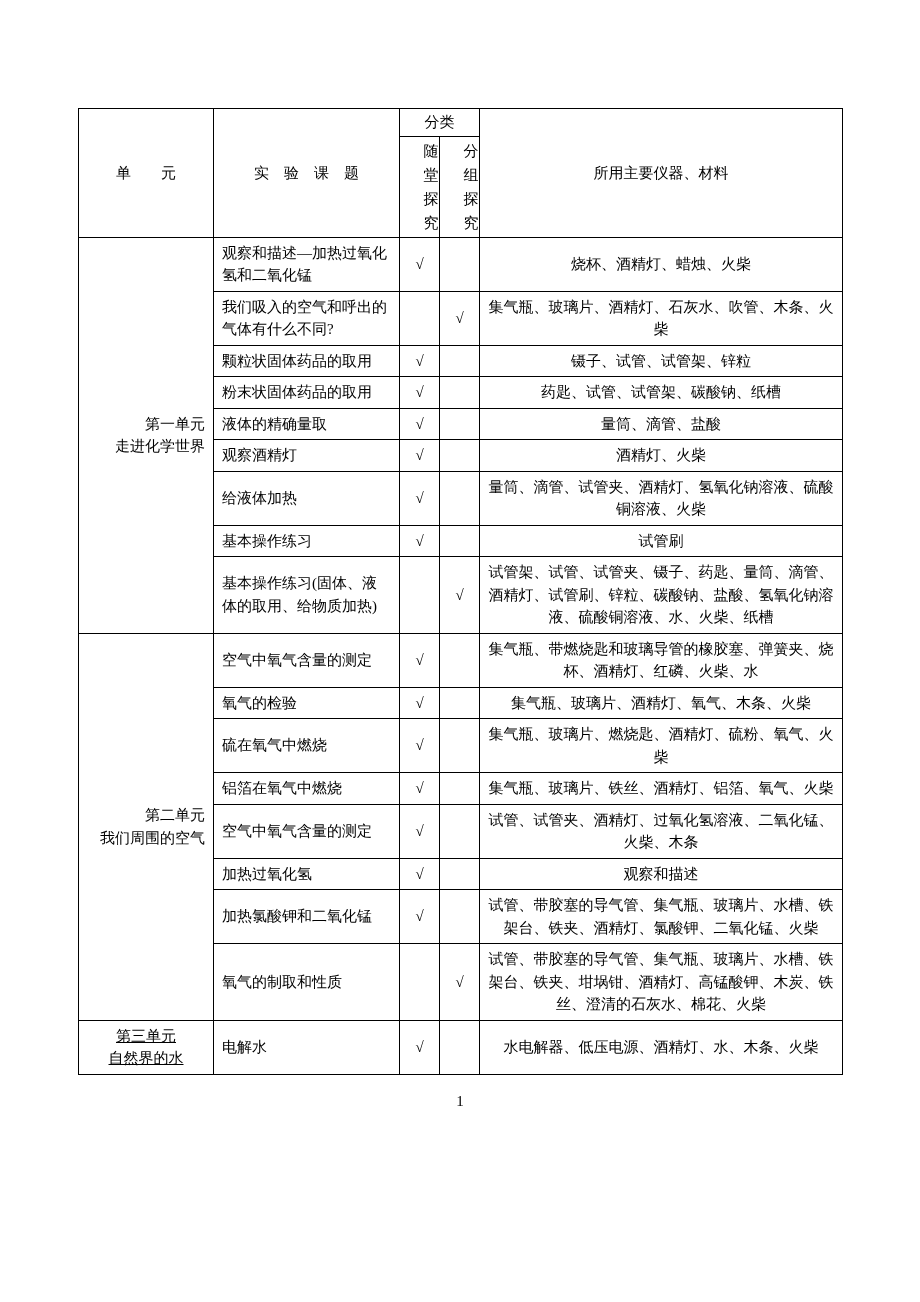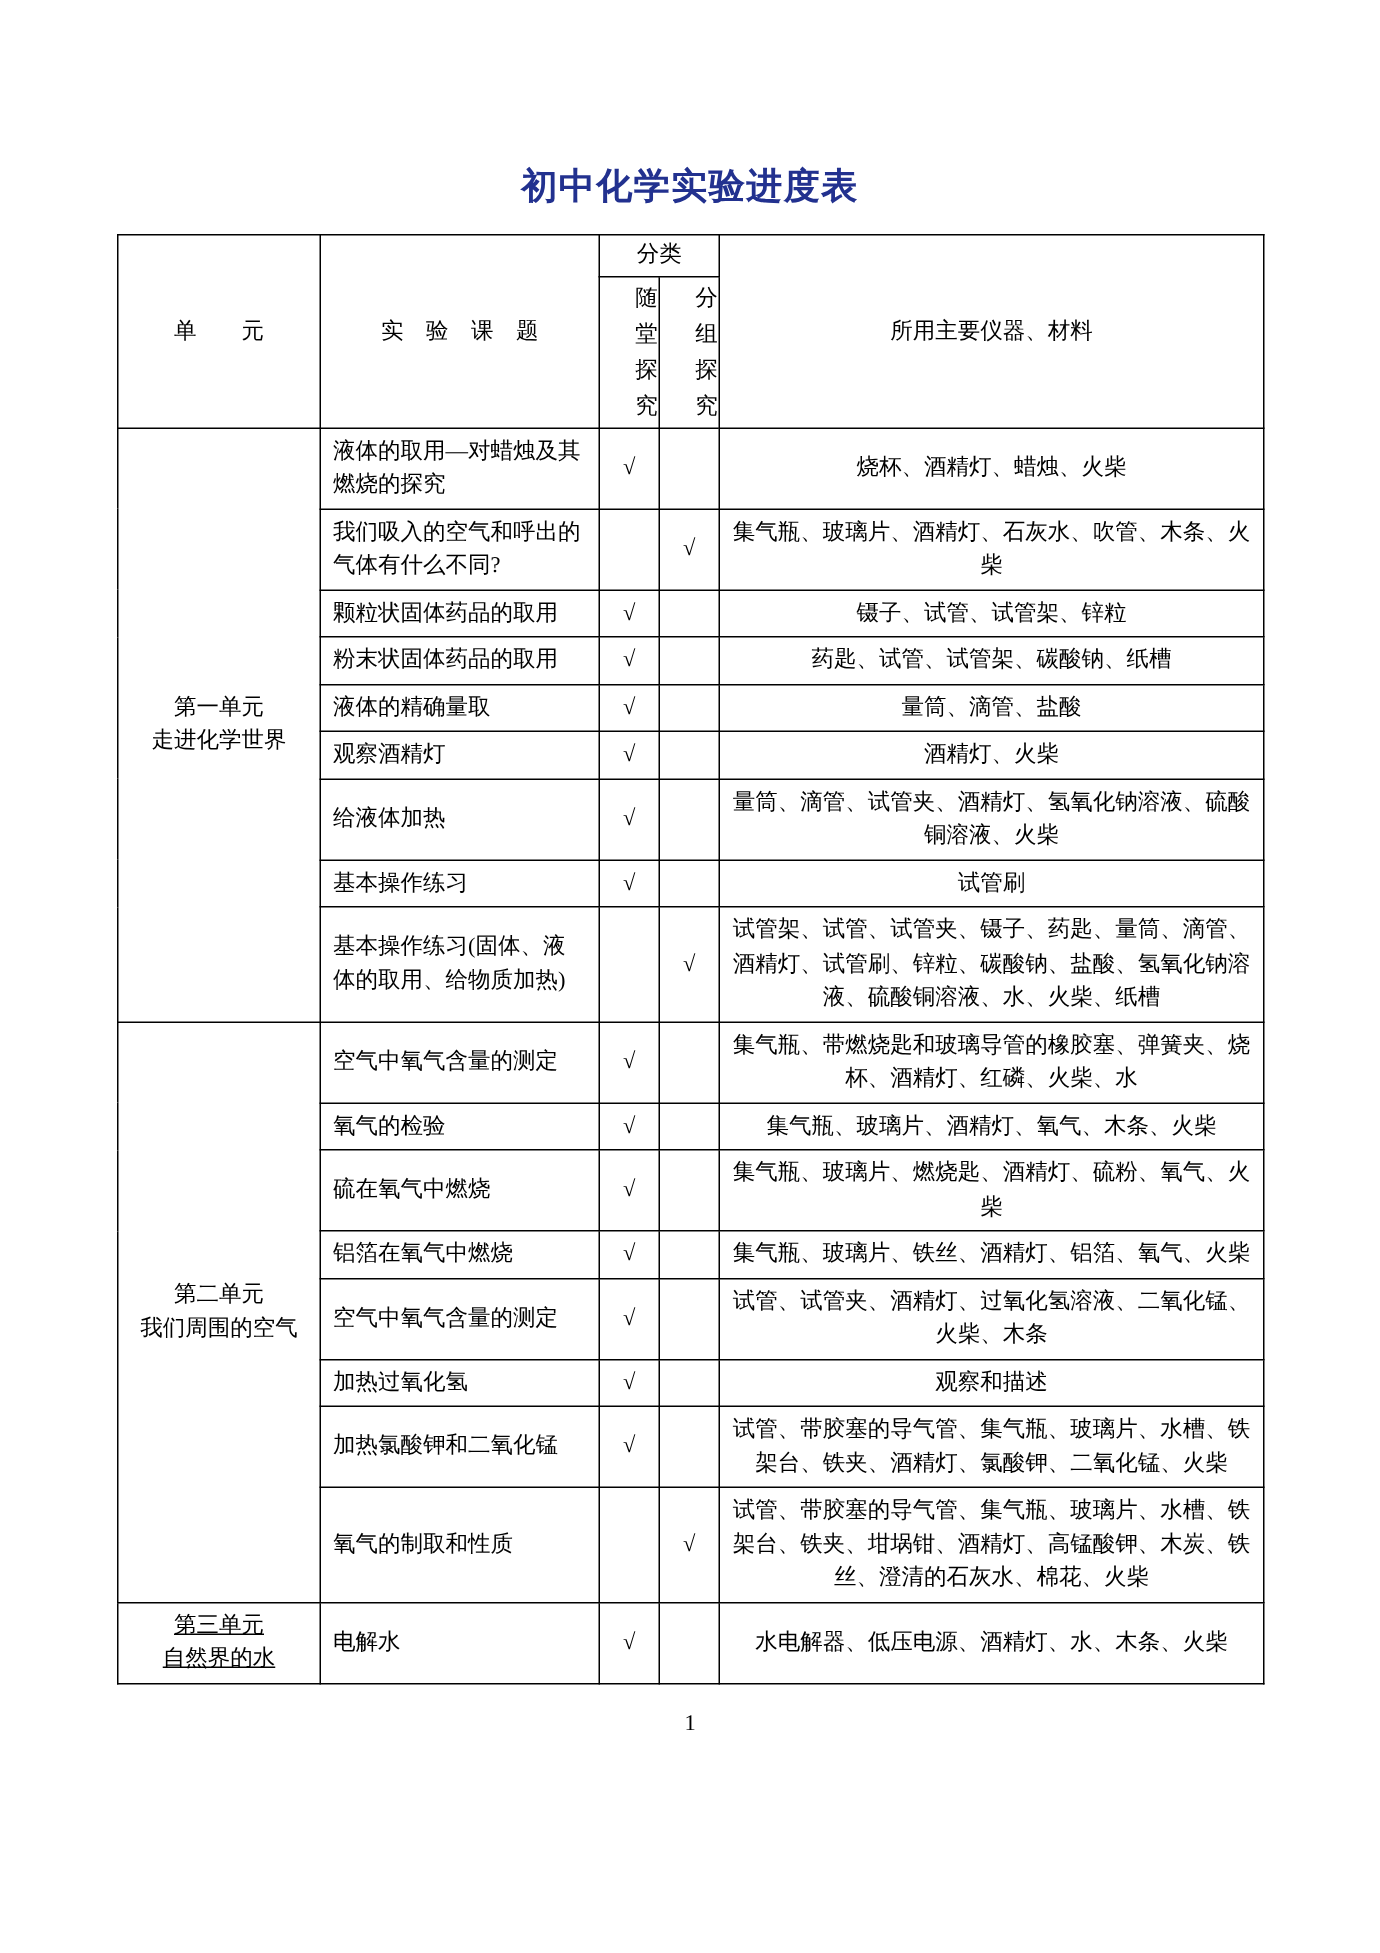--- a/index.html
+++ b/index.html
@@ -35,34 +35,33 @@
     padding: 4px 8px;
     line-height: 1.5;
     vertical-align: middle;
     word-break: break-all;
   }
   .schedule thead th { text-align: center; }
   th.cat-header { height: 26px; padding: 2px; }
   th.vert-header { height: 100px; padding: 2px; vertical-align: middle; }
   .vert-label { display: inline-block; width: 1.2em; line-height: 1.6; word-break: break-all; text-align: center; margin-left: 20px; }
 
-  .unit-cell { text-align: center; }
+  .unit-cell { text-align: right; }
   .unit-cell.center { text-align: center; text-decoration: underline; }
   .topic-cell { text-align: left; }
   .check-cell { text-align: center; padding: 4px 2px; }
   .materials-cell { text-align: center; }
 
   .page-number { text-align: center; font-size: 15px; margin-top: 18px; }
 </style>
 </head>
 <body>
 
 <div class="page">
 
-  <h1 class="doc-title" style="color: rgb(34, 49, 143);">初中化学实验进度表</h1>
 
   <table class="schedule">
     <colgroup>
       <col style="width:135px">
       <col style="width:186px">
       <col style="width:40px">
       <col style="width:40px">
       <col style="width:363px">
     </colgroup>
     <thead>
@@ -73,21 +72,21 @@
         <th rowspan="2">所用主要仪器、材料</th>
       </tr>
       <tr>
         <th class="vert-header"><span class="vert-label">随堂探究</span></th>
         <th class="vert-header"><span class="vert-label">分组探究</span></th>
       </tr>
     </thead>
     <tbody>
         <tr>
           <td rowspan="9" class="unit-cell">第一单元<br>走进化学世界</td>
-          <td class="topic-cell">液体的取用—对蜡烛及其燃烧的探究</td>
+          <td class="topic-cell">观察和描述—加热过氧化氢和二氧化锰</td>
           <td class="check-cell">√</td>
           <td class="check-cell"></td>
           <td class="materials-cell">烧杯、酒精灯、蜡烛、火柴</td>
         </tr>
         <tr>
           <td class="topic-cell">我们吸入的空气和呼出的气体有什么不同?</td>
           <td class="check-cell"></td>
           <td class="check-cell">√</td>
           <td class="materials-cell">集气瓶、玻璃片、酒精灯、石灰水、吹管、木条、火柴</td>
         </tr>

